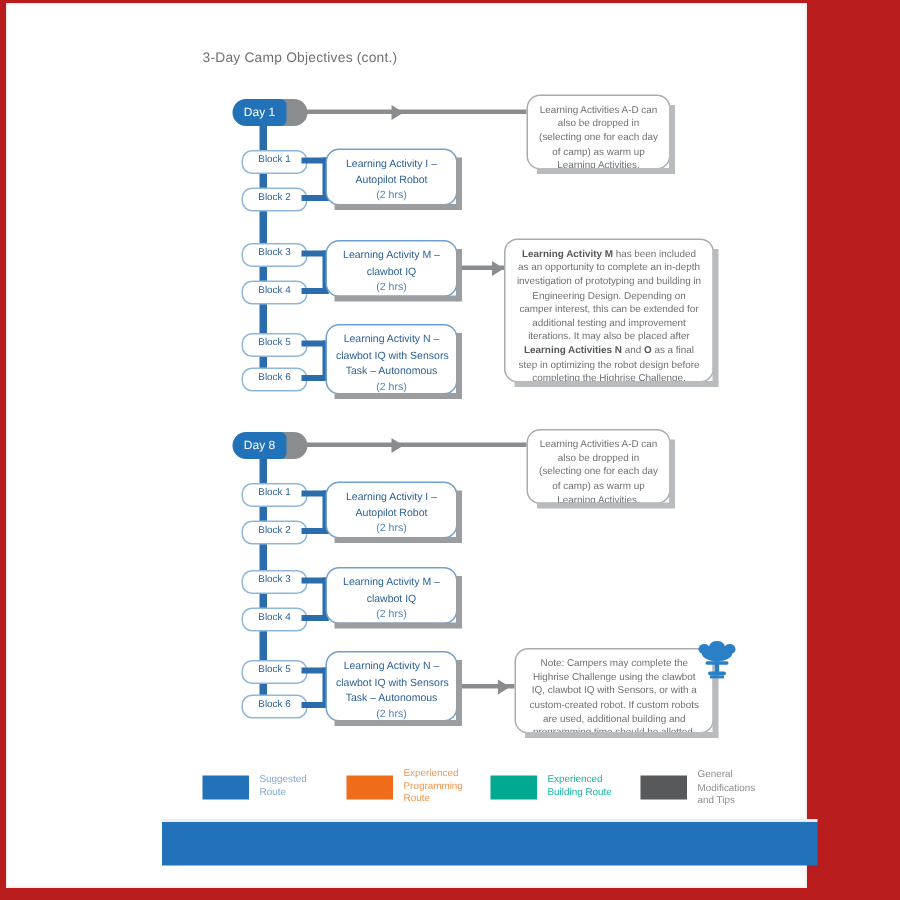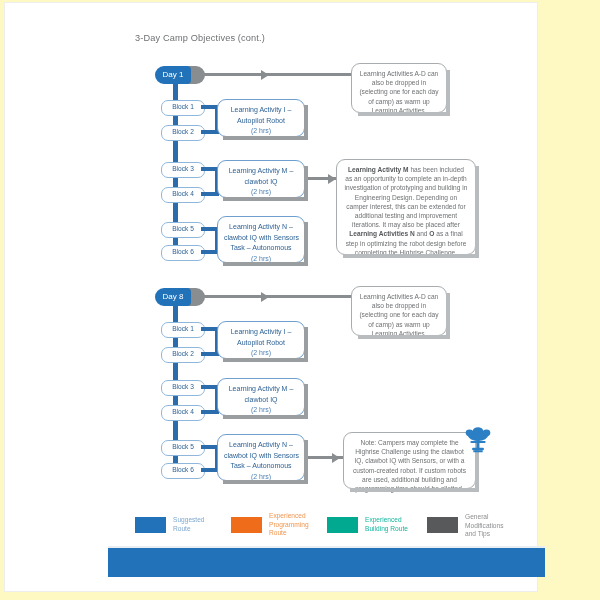--- a/index.html
+++ b/index.html
@@ -1,18 +1,18 @@
 <!DOCTYPE html>
 <html><head>
 <meta charset="utf-8">
 <style>
   html,body{margin:0;padding:0;background:#f2f2f2;}
   body{width:600px;height:600px;overflow:hidden;font-family:"Liberation Sans",sans-serif;}
 
-  .page{position:absolute;left:0;top:0;width:600px;height:600px;background:#fef9c3;}
+  .page{position:absolute;left:0;top:0;width:600px;height:600px;background:#b91c1c;}
   .sheet{position:absolute;left:5px;top:3px;width:532px;height:588px;background:#ffffff;
          box-shadow:0 0 0 1px #eeeeee;}
 
   .doc-title{position:absolute;left:130px;top:30px;font-size:9.2px;color:#6e7072;
              letter-spacing:.15px;white-space:nowrap;}
 
   
   .day-pill{position:absolute;height:18px;width:44px;}
   .day-pill .tail{position:absolute;left:30px;top:0;width:20px;height:18px;
                   background:#8a8d8f;border-radius:0 9px 9px 0;}

